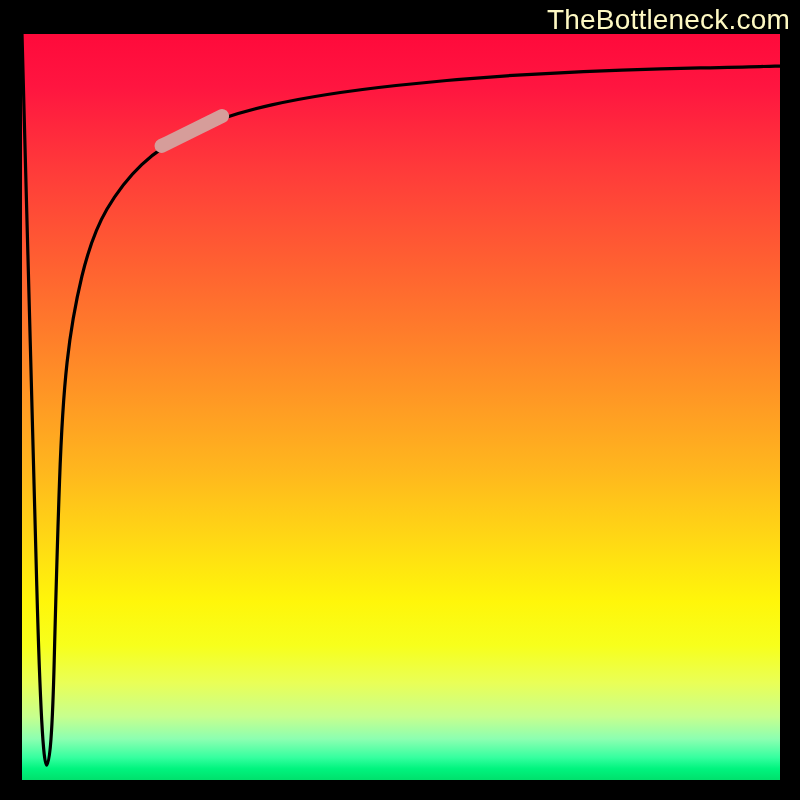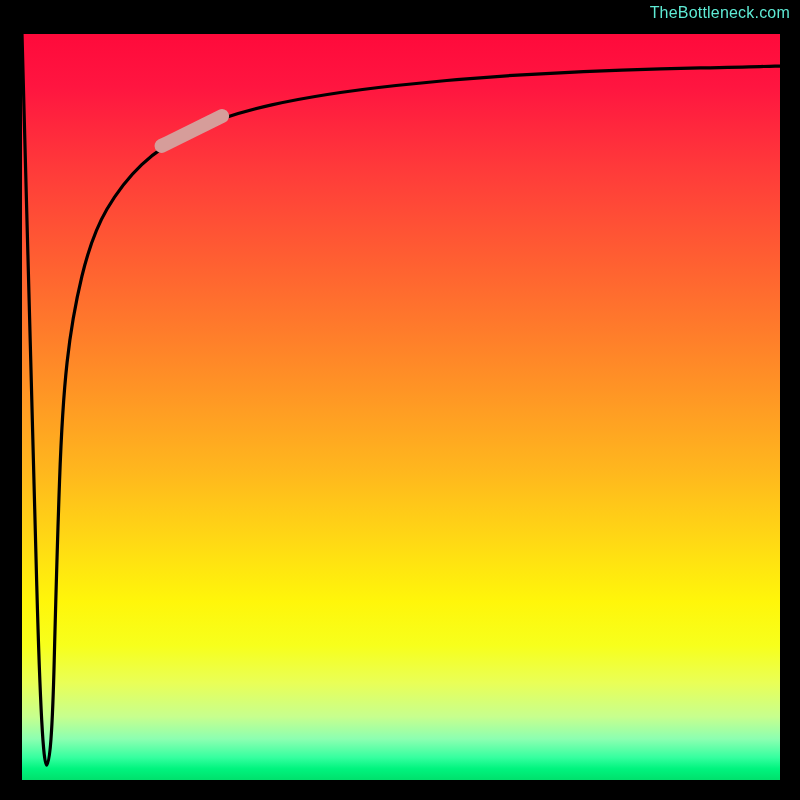--- a/index.html
+++ b/index.html
@@ -14,22 +14,22 @@
   .page {
     position: relative;
     width: 800px;
     height: 800px;
     background: #000;
   }
   .attribution {
     position: absolute;
     top: 4px;
     right: 10px;
-    color: #5eead4;
-    font-size: 16px;
+    color: #fef9c3;
+    font-size: 28px;
     font-weight: 400;
     letter-spacing: 0.2px;
     z-index: 5;
   }
   .plot-frame {
     position: absolute;
     left: 22px;
     top: 34px;
     width: 758px;
     height: 746px;

